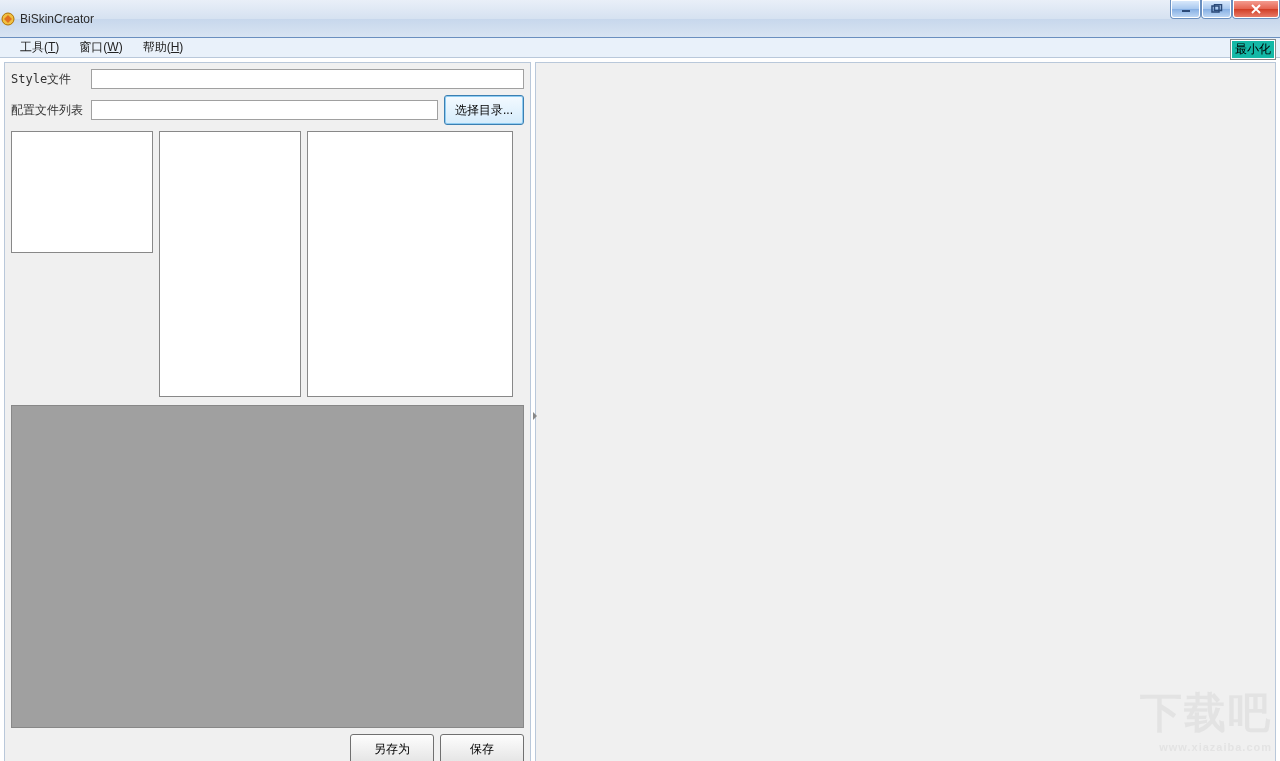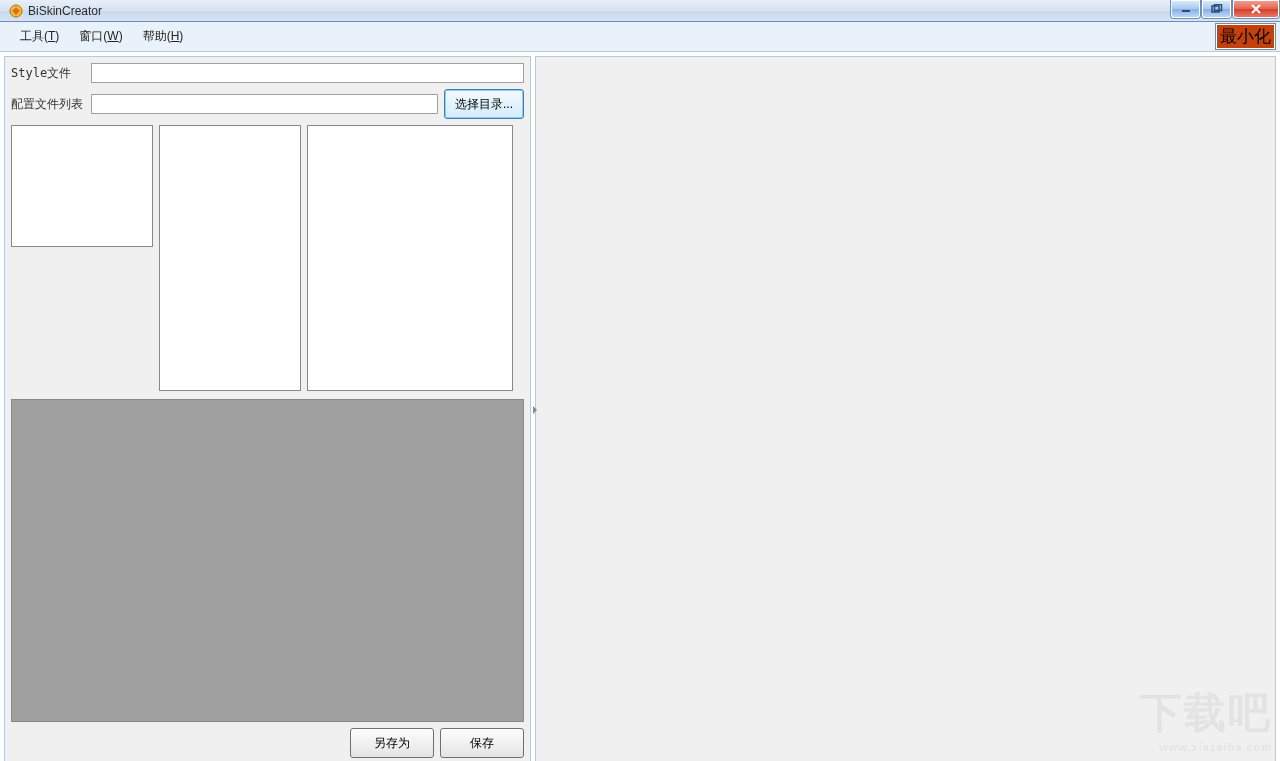--- a/index.html
+++ b/index.html
@@ -7,25 +7,25 @@
     width: 1280px;
     height: 761px;
     font-family: "Microsoft YaHei", "SimSun", sans-serif;
     font-size: 12px;
     overflow: hidden;
     background: #fff;
   }
 
   
   .titlebar {
-    height: 22px;
+    height: 38px;
     background: linear-gradient(to bottom, #e9eff8 0%, #d6e2f1 50%, #c7d7ec 51%, #d8e4f2 100%);
     display: flex;
     align-items: center;
-    padding-left: 8px;
+    padding-left: 0;
     border-bottom: 1px solid #6a8fbf;
     position: relative;
   }
   .titlebar .appicon {
     width: 16px; height: 16px;
     margin-right: 4px;
     display: inline-flex; align-items: center; justify-content: center;
   }
   .titlebar .title-text { color: #2b2b2b; }
   .titlebar .win-controls {
@@ -44,42 +44,42 @@
     background: linear-gradient(to bottom, #d8e8fb 0%, #a8c8ef 50%, #86afe3 51%, #bcd6f4 100%);
   }
   .win-close {
     width: 46px;
     background: linear-gradient(to bottom, #f39b8f 0%, #e5634f 50%, #d13e26 51%, #e87a67 100%);
   }
   .win-min svg, .win-max svg, .win-close svg { display: block; }
 
   
   .menubar {
-    height: 30px;
+    height: 20px;
     background: #e9f1fa;
     display: flex;
     align-items: center;
     padding-left: 10px;
     border-bottom: 1px solid #b9c8da;
     position: relative;
   }
   .menu-item {
     padding: 2px 10px;
     cursor: pointer;
     color: #222;
   }
   .menu-item u { text-decoration: underline; }
   .corner-btn {
     position: absolute;
     right: 4px; top: 1px;
     border: 1px solid #888;
     padding: 1px 4px;
-    background: #c2410c;
-    cursor: pointer;
-    font-size: 17px;
+    background: #14b8a6;
+    cursor: pointer;
+    font-size: 12px;
     box-shadow: inset 0 0 0 1px #fff;
   }
 
   
   .main {
     display: flex;
     height: calc(761px - 22px - 22px);
   }
   .left-panel {
     width: 527px;

